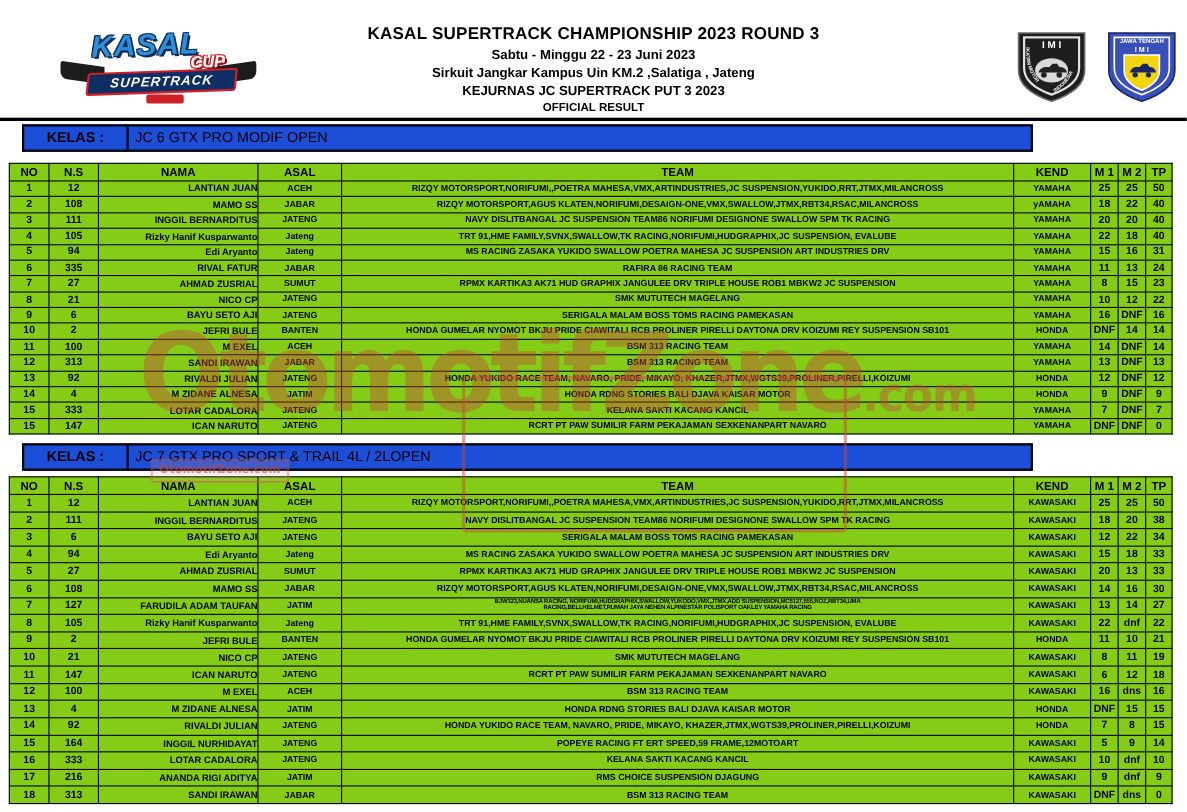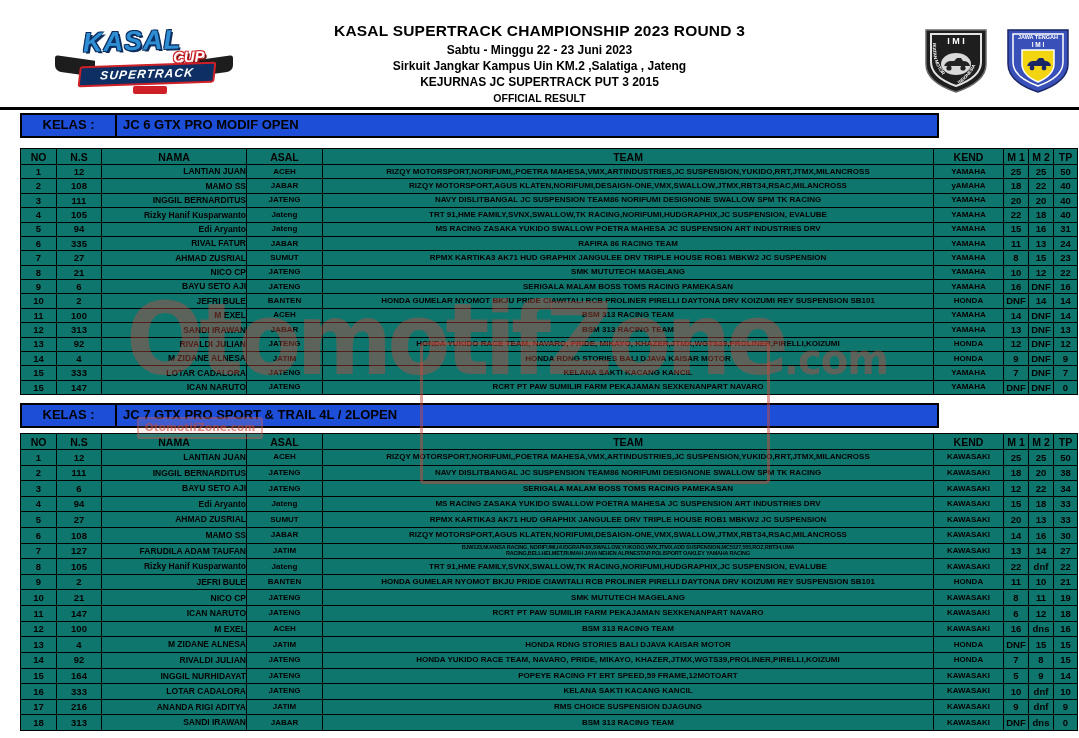--- a/index.html
+++ b/index.html
@@ -38,26 +38,26 @@
     letter-spacing:1px;
   }
   .logo-base { position:absolute; left:78px; top:62px; width:34px; height:8px; background:#cf2027; border-radius:2px; }
 
   
   .badges { position:absolute; left:920px; top:27px; display:flex; gap:10px; }
 
   
   .kelas { position:absolute; left:20px; width:915px; height:21px; border:2px solid #000; display:flex; background:#1d4ed8; }
   .kelas .k-label { width:93px; border-right:2px solid #000; text-align:center; font-weight:bold; font-size:13px; line-height:20px; }
-  .kelas .k-name  { flex:1; padding-left:6px; font-weight:bold; font-size:13px; line-height:20px; white-space:nowrap; overflow:hidden; }
+  .kelas .k-name  { flex:1; padding-left:6px; font-weight:normal; font-size:13px; line-height:20px; white-space:nowrap; overflow:hidden; }
   #kelas1 { top:113px; }
   #kelas2 { top:403px; }
 
   
-  .results { position:absolute; left:20px; border-collapse:collapse; table-layout:fixed; width:1057px; background:#0f766e; }
+  .results { position:absolute; left:8px; border-collapse:collapse; table-layout:fixed; width:1057px; background:#84cc16; }
   #table1 { top:148px; height:247px; }
   #table2 { top:433px; height:298px; }
   .results th, .results td { border:1.5px solid #000; padding:0; overflow:hidden; font-weight:bold; vertical-align:middle; }
   .results th { font-size:10.5px; height:15px; text-align:center; }
   .results td { font-size:9.5px; line-height:1; height:12px; text-align:center; white-space:nowrap; }
   .results td.c-nama { text-align:right; padding-left:3px; font-size:8.5px; }
   .results td.c-asal { font-size:8px; }
   .results td.c-team { font-size:8px; white-space:pre-line; }
   .results td.c-team.tiny { font-size:5.5px; line-height:5.5px; letter-spacing:-.2px; }
   .results td.c-kend { font-size:8px; }
@@ -80,21 +80,21 @@
     font-family:"DejaVu Sans", sans-serif;
   }
 </style>
 </head>
 <body>
 
 <div class="header-text">
   <div class="h-title">KASAL SUPERTRACK CHAMPIONSHIP 2023 ROUND 3</div>
   <div class="h-sub">Sabtu - Minggu 22 - 23 Juni 2023</div>
   <div class="h-sub3">Sirkuit Jangkar Kampus Uin KM.2 ,Salatiga , Jateng</div>
-  <div class="h-sub3">KEJURNAS JC SUPERTRACK PUT 3 2015</div>
+  <div class="h-sub3">KEJURNAS JC SUPERTRACK PUT 3 2023</div>
   <div class="h-result">OFFICIAL RESULT</div>
 </div>
 
 <div class="logo">
   <div class="logo-wing l"></div>
   <div class="logo-wing r"></div>
   <div class="logo-kasal">KASAL</div>
   <div class="logo-cup">CUP</div>
   <div class="logo-banner">SUPERTRACK</div>
   <div class="logo-base"></div>

